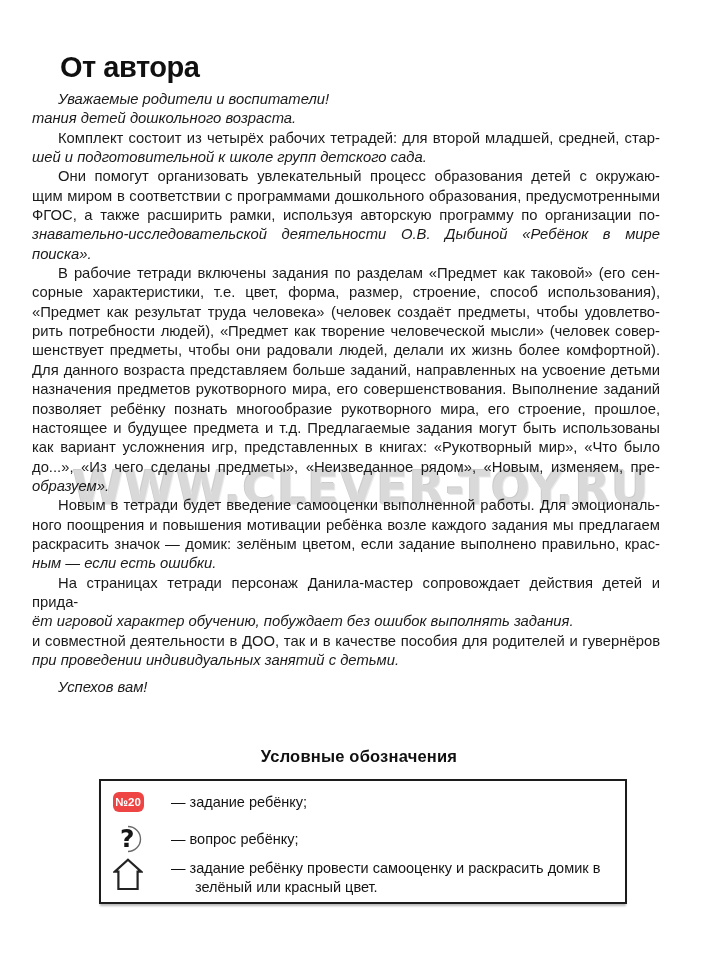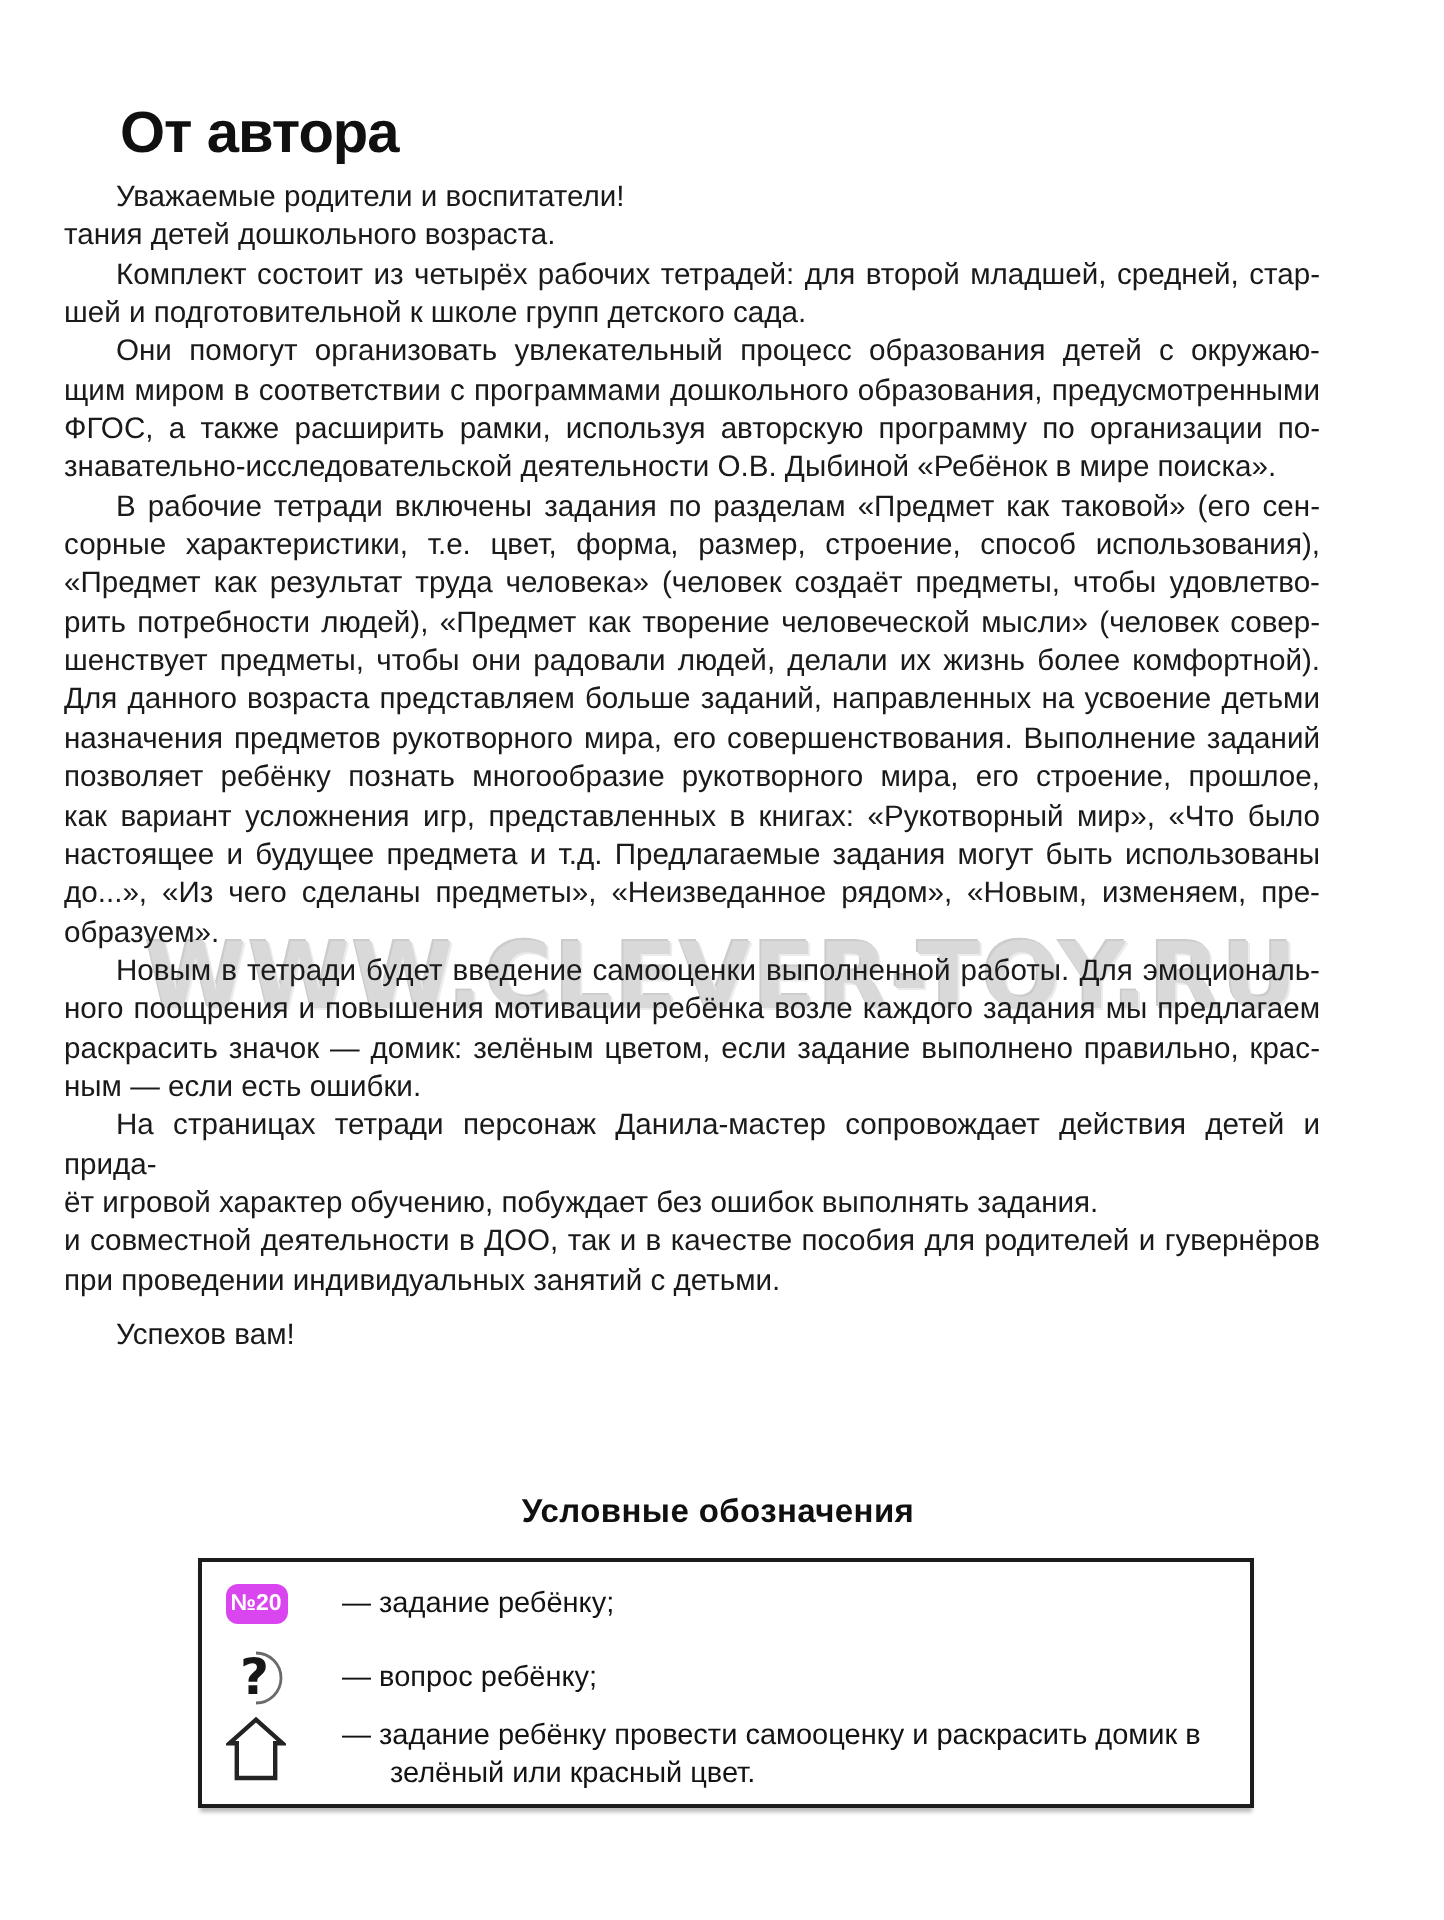--- a/index.html
+++ b/index.html
@@ -19,37 +19,37 @@
     margin:0 0 0 28px;font-size:29px;line-height:34px;font-weight:bold;
     letter-spacing:-0.5px;color:#101010;
   }
   .paras{margin-top:6px;}
   .para{margin:0;}
   .para.spaced{margin-top:8px;}
   .tline{
     font-size:14.8px;line-height:19.35px;color:#1a1a1a;
     text-align:justify;text-align-last:justify;
   }
-  .tline.last{text-align-last:left;}
+  .tline.last{text-align-last:left;font-style:italic;}
   .tline.first{text-indent:26px;}
   .legend-head{
     position:absolute;top:747px;left:0;width:718px;text-align:center;
     font-size:16.5px;font-weight:bold;color:#101010;z-index:2;letter-spacing:0.2px;
   }
   .legend-box{
     position:absolute;left:99px;top:779px;width:528px;height:125px;
     border:2px solid #1c1c1c;background:#ffffff;box-sizing:border-box;
     padding:8px 10px;z-index:2;box-shadow:0 3px 2px -1px rgba(0,0,0,0.28);
   }
   .lrow{display:flex;align-items:center;margin-top:3px;}
   .lrow.r2{margin-top:12px;}
   .lrow.r3{margin-top:4px;align-items:flex-start;}
   .icon-cell{width:34px;min-width:34px;display:flex;justify-content:center;margin-right:6px;}
   .badge{
-    width:31px;height:20px;background:#d946ef;border-radius:6px;color:#ffffff;
+    width:31px;height:20px;background:#ef4444;border-radius:6px;color:#ffffff;
     font-size:11.5px;font-weight:bold;display:flex;align-items:center;justify-content:center;
   }
   .lbl{font-size:14.5px;line-height:19px;color:#131313;padding-top:1px;margin-left:20px;}
   .lrow.r3 .lbl{padding-left:24px;text-indent:-24px;max-width:470px;}
   .qwrap{position:relative;width:30px;height:30px;}
 </style>
 </head>
 <body>
 
 <div class="page">
@@ -77,22 +77,22 @@
         </div>
         <div class="para">
           <div class="tline first">В рабочие тетради включены задания по разделам «Предмет как таковой» (его сен-</div>
           <div class="tline">сорные характеристики, т.е. цвет, форма, размер, строение, способ использования),</div>
           <div class="tline">«Предмет как результат труда человека» (человек создаёт предметы, чтобы удовлетво-</div>
           <div class="tline">рить потребности людей), «Предмет как творение человеческой мысли» (человек совер-</div>
           <div class="tline">шенствует предметы, чтобы они радовали людей, делали их жизнь более комфортной).</div>
           <div class="tline">Для данного возраста представляем больше заданий, направленных на усвоение детьми</div>
           <div class="tline">назначения предметов рукотворного мира, его совершенствования. Выполнение заданий</div>
           <div class="tline">позволяет ребёнку познать многообразие рукотворного мира, его строение, прошлое,</div>
+          <div class="tline">настоящее и будущее предмета и т.д. Предлагаемые задания могут быть использованы</div>
           <div class="tline">как вариант усложнения игр, представленных в книгах: «Рукотворный мир», «Что было</div>
-          <div class="tline">настоящее и будущее предмета и т.д. Предлагаемые задания могут быть использованы</div>
           <div class="tline">до...», «Из чего сделаны предметы», «Неизведанное рядом», «Новым, изменяем, пре-</div>
           <div class="tline last">образуем».</div>
         </div>
         <div class="para">
           <div class="tline first">Новым в тетради будет введение самооценки выполненной работы. Для эмоциональ-</div>
           <div class="tline">ного поощрения и повышения мотивации ребёнка возле каждого задания мы предлагаем</div>
           <div class="tline">раскрасить значок — домик: зелёным цветом, если задание выполнено правильно, крас-</div>
           <div class="tline last">ным — если есть ошибки.</div>
         </div>
         <div class="para">

